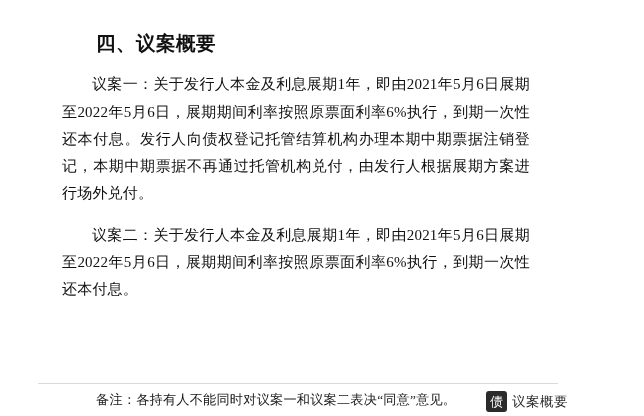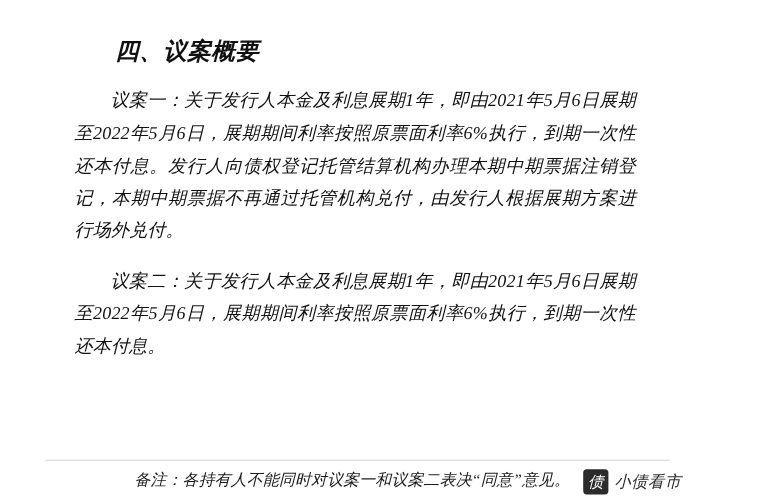--- a/index.html
+++ b/index.html
@@ -14,21 +14,20 @@
     color: #111111;
     overflow: hidden;
     position: relative;
   }
   .page {
     position: relative;
     width: 576px;
     height: 416px;
     box-sizing: border-box;
     padding: 18px 36px 0 38px;
-    font-style: italic;
   }
   .doc-heading {
     font-size: 19.5px;
     font-weight: bold;
     letter-spacing: 0.5px;
     margin: 12px 0 14px 58px;
     line-height: 1.4;
   }
   .doc-para {
     font-size: 15px;
@@ -44,21 +43,21 @@
   }
   .footer-rule {
     position: absolute;
     left: 38px;
     right: 18px;
     bottom: 32px;
     border-top: 1px solid #d9d9d9;
   }
   .footer-note {
     position: absolute;
-    left: 112px;
+    left: 96px;
     bottom: 6px;
     font-size: 13.2px;
     line-height: 1.5;
     letter-spacing: 0.2px;
     color: #1a1a1a;
   }
   .wm {
     position: absolute;
     right: 8px;
     bottom: 4px;
@@ -93,16 +92,16 @@
   <p class="doc-para">议案一：关于发行人本金及利息展期1年，即由2021年5月6日展期至2022年5月6日，展期期间利率按照原票面利率6%执行，到期一次性还本付息。发行人向债权登记托管结算机构办理本期中期票据注销登记，本期中期票据不再通过托管机构兑付，由发行人根据展期方案进行场外兑付。</p>
 
   <p class="doc-para second">议案二：关于发行人本金及利息展期1年，即由2021年5月6日展期至2022年5月6日，展期期间利率按照原票面利率6%执行，到期一次性还本付息。</p>
 
   <div class="footer-rule"></div>
 
   <div class="footer-note">备注：各持有人不能同时对议案一和议案二表决“同意”意见。</div>
 
   <div class="wm">
     <div class="wm-logo">债</div>
-    <div class="wm-text">小债看市</div>
+    <div class="wm-text">议案概要</div>
   </div>
 
 </div>
 
 </body></html>

